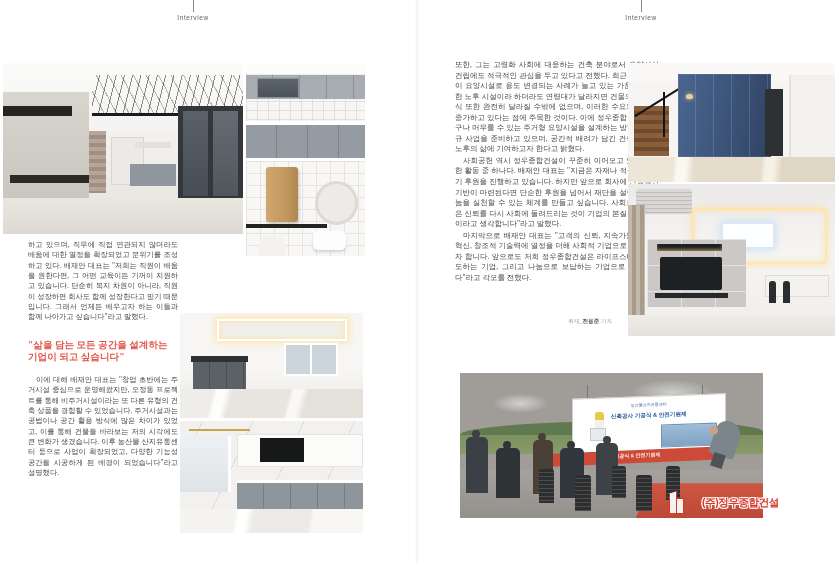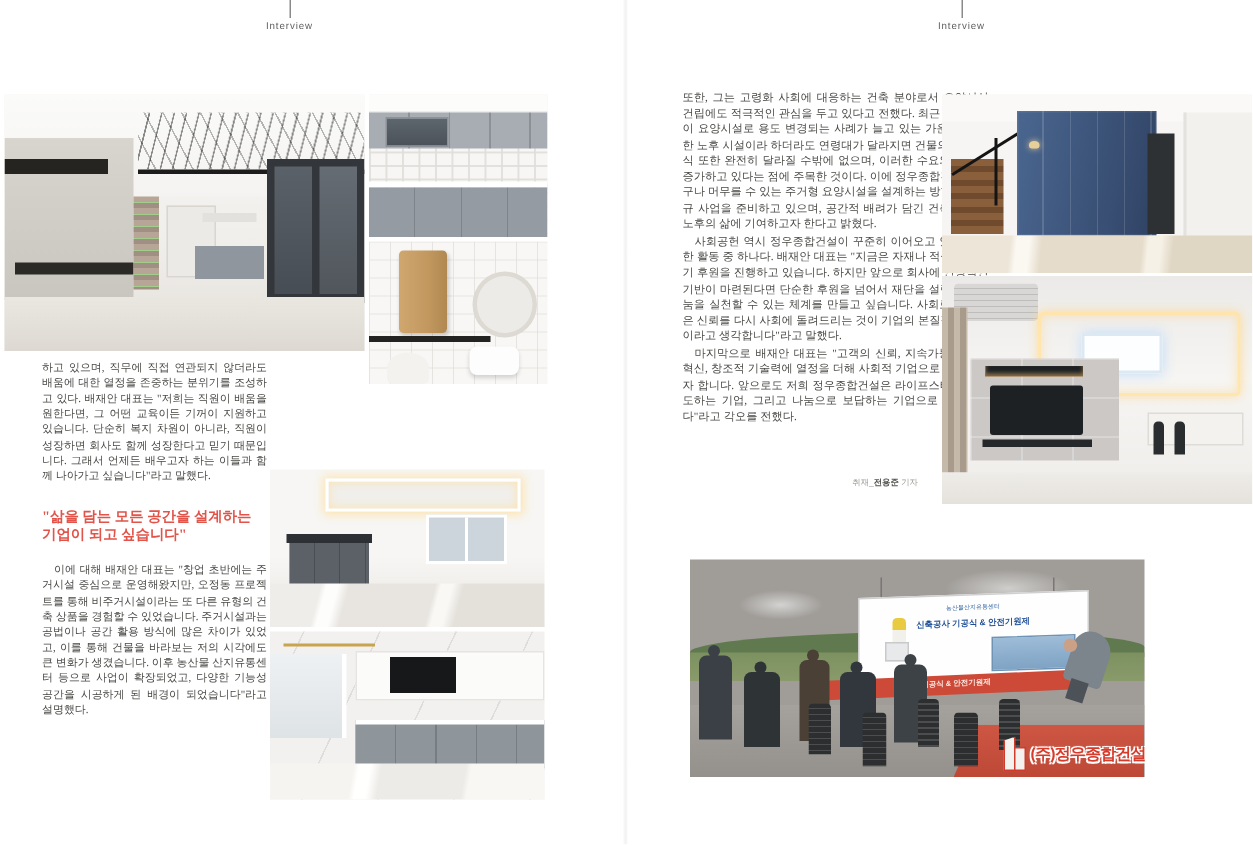--- a/index.html
+++ b/index.html
@@ -161,21 +161,21 @@
   .ev .podium{left:43%;top:38%;width:14px;height:11px;background:#e8e9ea;border:1px solid #c7c9ca;}
   .ev .man{right:8%;top:33%;width:26px;height:36px;background:#7d858c;border-radius:12px 14px 3px 3px;
     transform:rotate(18deg);}
   .ev .man:after{content:"";position:absolute;left:-6px;top:9px;width:9px;height:9px;border-radius:50%;background:#caa186;}
   .ev .man:before{content:"";position:absolute;left:6px;top:34px;width:12px;height:14px;background:#4c5258;}
   .pp{position:absolute;border-radius:5px 5px 0 0;}
   .pp:before{content:"";position:absolute;left:28%;top:-7px;width:8px;height:8px;border-radius:50%;background:inherit;}
   .ch{position:absolute;background:#2c2e2f;border-radius:3px 3px 0 0;
     background-image:repeating-linear-gradient(transparent 0 3px,rgba(255,255,255,.15) 3px 4px);}
   
-  .logo{position:absolute;left:668px;top:492px;display:flex;align-items:center;gap:3px;
+  .logo{position:absolute;left:668px;top:492px;display:flex;align-items:center;gap:18px;
     font-family:"Liberation Sans","DejaVu Sans",sans-serif;}
   .logo .bld{position:relative;width:16px;height:22px;}
   .logo .bld i{position:absolute;bottom:0;display:block;background:#f4f2ef;border:1px solid #cf3b2c;}
   .logo .bld i.t1{left:1px;width:6px;height:21px;clip-path:polygon(0 12%,100% 0,100% 100%,0 100%);}
   .logo .bld i.t2{left:8px;width:6px;height:14px;}
   .logo .txt{font-size:10.5px;font-weight:bold;color:#d63a2a;letter-spacing:-.4px;
     text-shadow:-1px -1px 0 #fff,1px -1px 0 #fff,-1px 1px 0 #fff,1px 1px 0 #fff,0 0 2px #fff;}
 </style>
 </head>
 <body>
@@ -223,21 +223,21 @@
   <div class="ph ba" style="left:246px;top:161px;width:119px;height:95px;">
     <div class="tile"></div>
     <div class="wood"></div>
     <div class="mir"></div>
     <div class="bar"></div>
     <div class="sink"></div>
     <div class="wc"></div>
   </div>
 
   <div class="tcol" style="left:28px;top:240px;width:150px;">
-    <p>하고 있으며, 직무에 직접 연관되지 않더라도 배움에 대한 열정을 존중하는 분위기를 조성하고 있다. 배재안 대표는 "저희는 직원이 배움을 원한다면, 그 어떤 교육이든 기꺼이 지원하고 있습니다. 단순히 복지 차원이 아니라, 직원이 성장하면 회사도 함께 성장한다고 믿기 때문입니다. 그래서 언제든 배우고자 하는 이들과 함께 나아가고 싶습니다"라고 말했다.</p>
+    <p>하고 있으며, 직무에 직접 연관되지 않더라도 배움에 대한 열정을 확장되었고 분위기를 조성하고 있다. 배재안 대표는 "저희는 직원이 배움을 원한다면, 그 어떤 교육이든 기꺼이 지원하고 있습니다. 단순히 복지 차원이 아니라, 직원이 성장하면 회사도 함께 성장한다고 믿기 때문입니다. 그래서 언제든 배우고자 하는 이들과 함께 나아가고 싶습니다"라고 말했다.</p>
     <div class="quote">
       <span>"삶을 담는 모든 공간을 설계하는</span>
       <span>기업이 되고 싶습니다"</span>
     </div>
     <p class="ind">이에 대해 배재안 대표는 "창업 초반에는 주거시설 중심으로 운영해왔지만, 오정동 프로젝트를 통해 비주거시설이라는 또 다른 유형의 건축 상품을 경험할 수 있었습니다. 주거시설과는 공법이나 공간 활용 방식에 많은 차이가 있었고, 이를 통해 건물을 바라보는 저의 시각에도 큰 변화가 생겼습니다. 이후 농산물 산지유통센터 등으로 사업이 확장되었고, 다양한 기능성 공간을 시공하게 된 배경이 되었습니다"라고 설명했다.</p>
   </div>
 
   <div class="ph lv" style="left:180px;top:313px;width:183px;height:105px;">
     <div class="cove"></div>
     <div class="win"></div>

